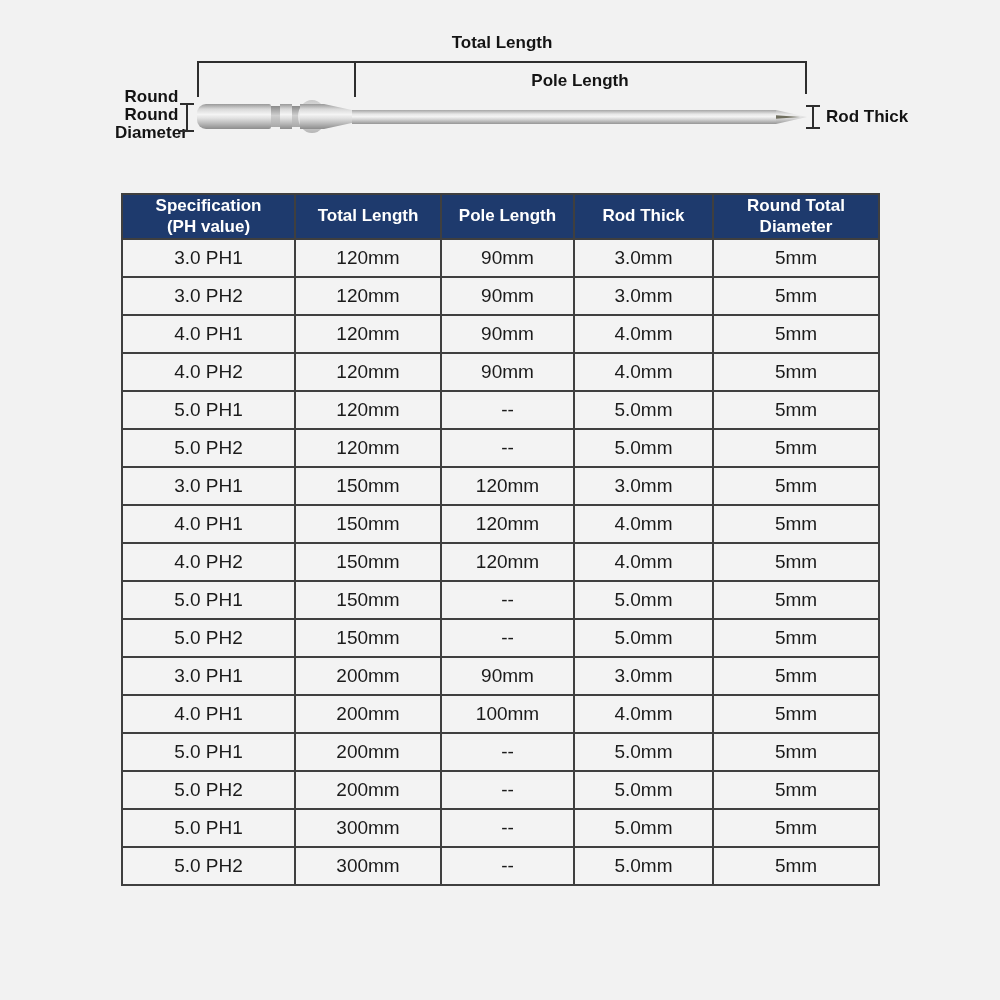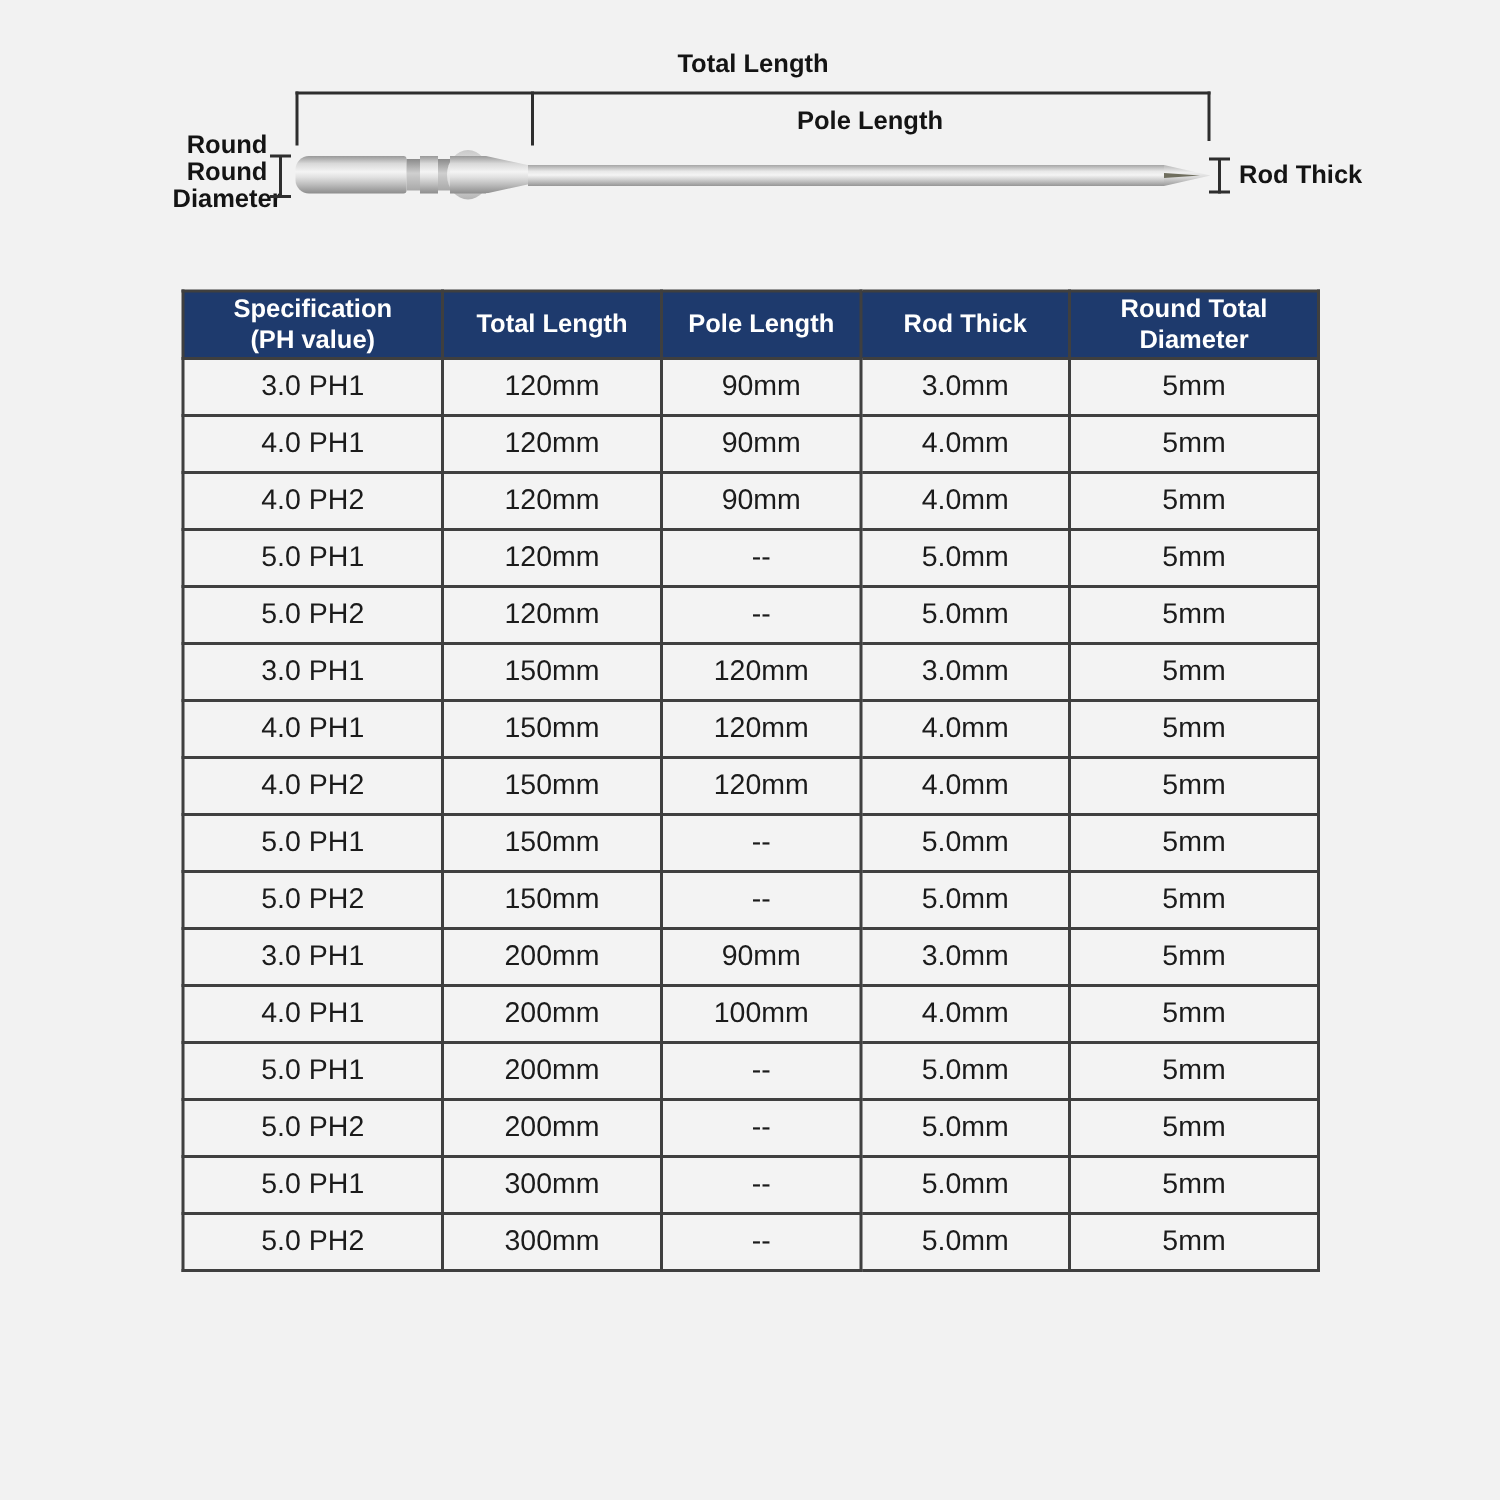--- a/index.html
+++ b/index.html
@@ -142,20 +142,27 @@
       </thead>
       <tbody id="table-body">
           <tr>
     <td>3.0 PH1</td>
     <td>120mm</td>
     <td>90mm</td>
     <td>3.0mm</td>
     <td>5mm</td>
   </tr>
           <tr>
+    <td>3.0 PH2</td>
+    <td>120mm</td>
+    <td>90mm</td>
+    <td>3.0mm</td>
+    <td>5mm</td>
+  </tr>
+          <tr>
     <td>4.0 PH1</td>
     <td>120mm</td>
     <td>90mm</td>
     <td>4.0mm</td>
     <td>5mm</td>
   </tr>
           <tr>
     <td>4.0 PH2</td>
     <td>120mm</td>
     <td>90mm</td>

